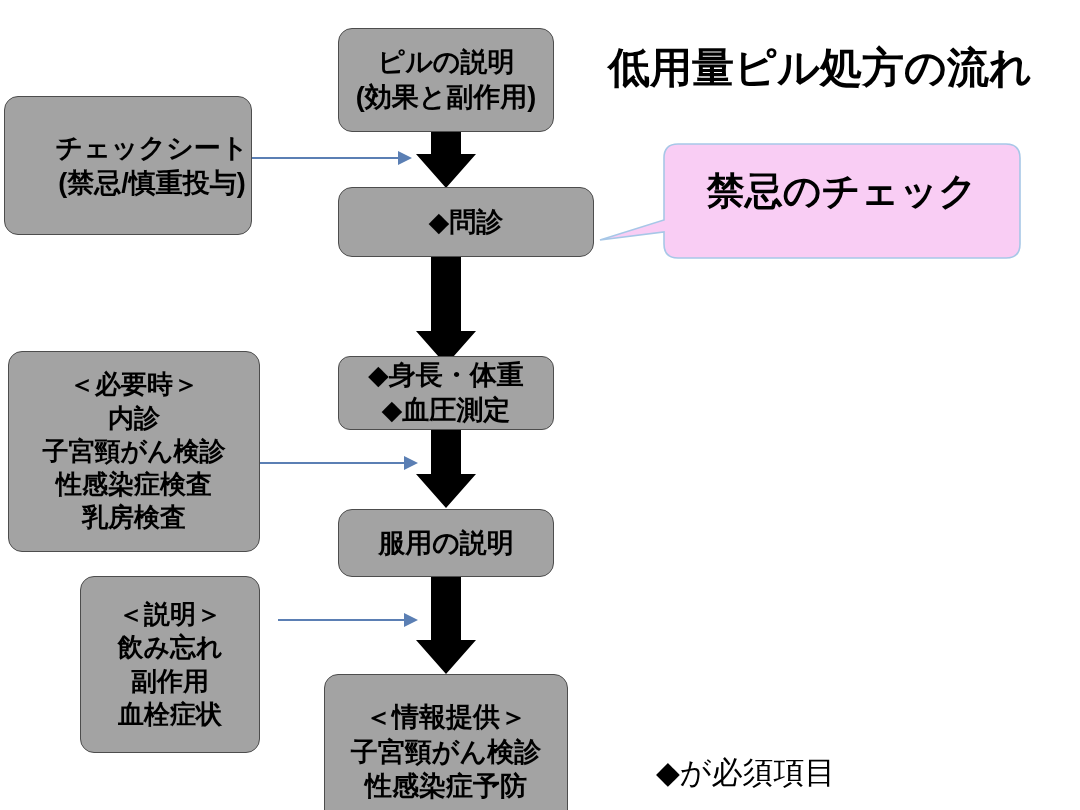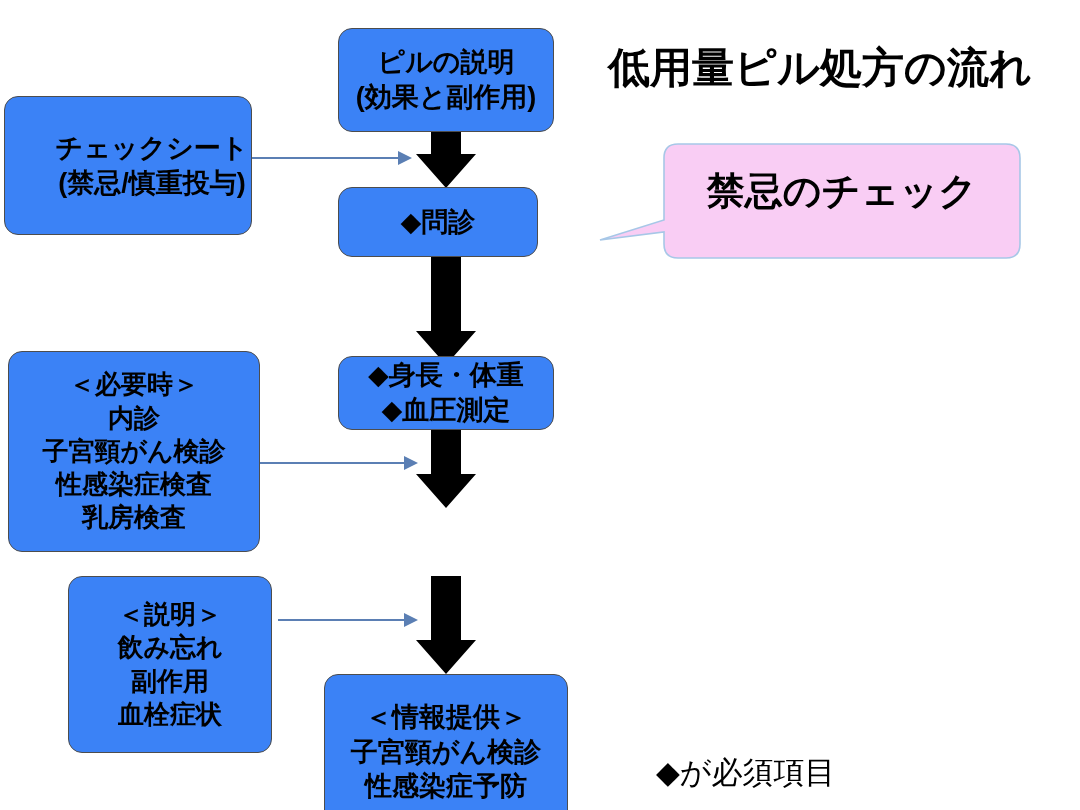--- a/index.html
+++ b/index.html
@@ -10,21 +10,21 @@
     font-family:"Liberation Sans","DejaVu Sans",sans-serif;
     overflow:hidden;
     position:relative;
   }
   #stage{position:absolute;left:0;top:0;width:1080px;height:810px;}
 
   
   .rbox{
     position:absolute;
     box-sizing:border-box;
-    background:#3b82f6;
+    background:#a3a3a3;
     border:1.6px solid #4d4d4d;
     border-radius:14px;
     display:flex;
     align-items:center;
     justify-content:center;
     text-align:center;
     color:#000000;
     font-weight:bold;
     line-height:1.28;
     white-space:pre-line;
@@ -116,39 +116,40 @@
     <path d="M 15 0 L 45 0 L 45 50 L 60 50 L 30 84 L 0 50 L 15 50 Z" fill="#000000"></path>
   </svg>
 
   <svg class="blackarrow" width="60" height="98" viewBox="0 0 60 98" style="left:416px;top:576px;">
     <path d="M 15 0 L 45 0 L 45 64 L 60 64 L 30 98 L 0 64 L 15 64 Z" fill="#000000"></path>
   </svg>
 
   <div class="rbox" style="left:338px;top:28px;width:216px;height:104px;font-size:27px;">ピルの説明
 (効果と副作用)</div>
 
-  <div class="rbox" style="left:338px;top:187px;width:200px;height:70px;font-size:27px;">◆問診</div>
+  <div class="rbox" style="left:338px;top:187px;width:256px;height:70px;font-size:27px;">◆問診</div>
 
-  <div class="rbox" style="left:338px;top:356px;width:216px;height:74px;font-size:27px;">◆身長・体重
+  <div class="rbox" style="left:338px;top:356px;width:216px;height:74px;font-size:27px;border-radius:12px;">◆身長・体重
 ◆血圧測定</div>
 
+  <div class="rbox" style="left:338px;top:509px;width:216px;height:68px;font-size:27px;">服用の説明</div>
 
   <div class="rbox" style="left:324px;top:674px;width:244px;height:156px;font-size:27px;">＜情報提供＞
 子宮頸がん検診
 性感染症予防</div>
 
   <div class="rbox" style="left:4px;top:96px;width:248px;height:139px;font-size:27px;padding-left:48px;">チェックシート
 (禁忌/慎重投与)</div>
 
   <div class="rbox" style="left:8px;top:351px;width:252px;height:201px;font-size:26px;">＜必要時＞
 内診
 子宮頸がん検診
 性感染症検査
 乳房検査</div>
 
-  <div class="rbox" style="left:68px;top:576px;width:204px;height:177px;font-size:26px;">＜説明＞
+  <div class="rbox" style="left:80px;top:576px;width:180px;height:177px;font-size:26px;">＜説明＞
 飲み忘れ
 副作用
 血栓症状</div>
 
   <div id="footnote" style="left:656px;top:752px;font-size:31px;">◆が必須項目</div>
 
 </div>
 
 </body></html>

